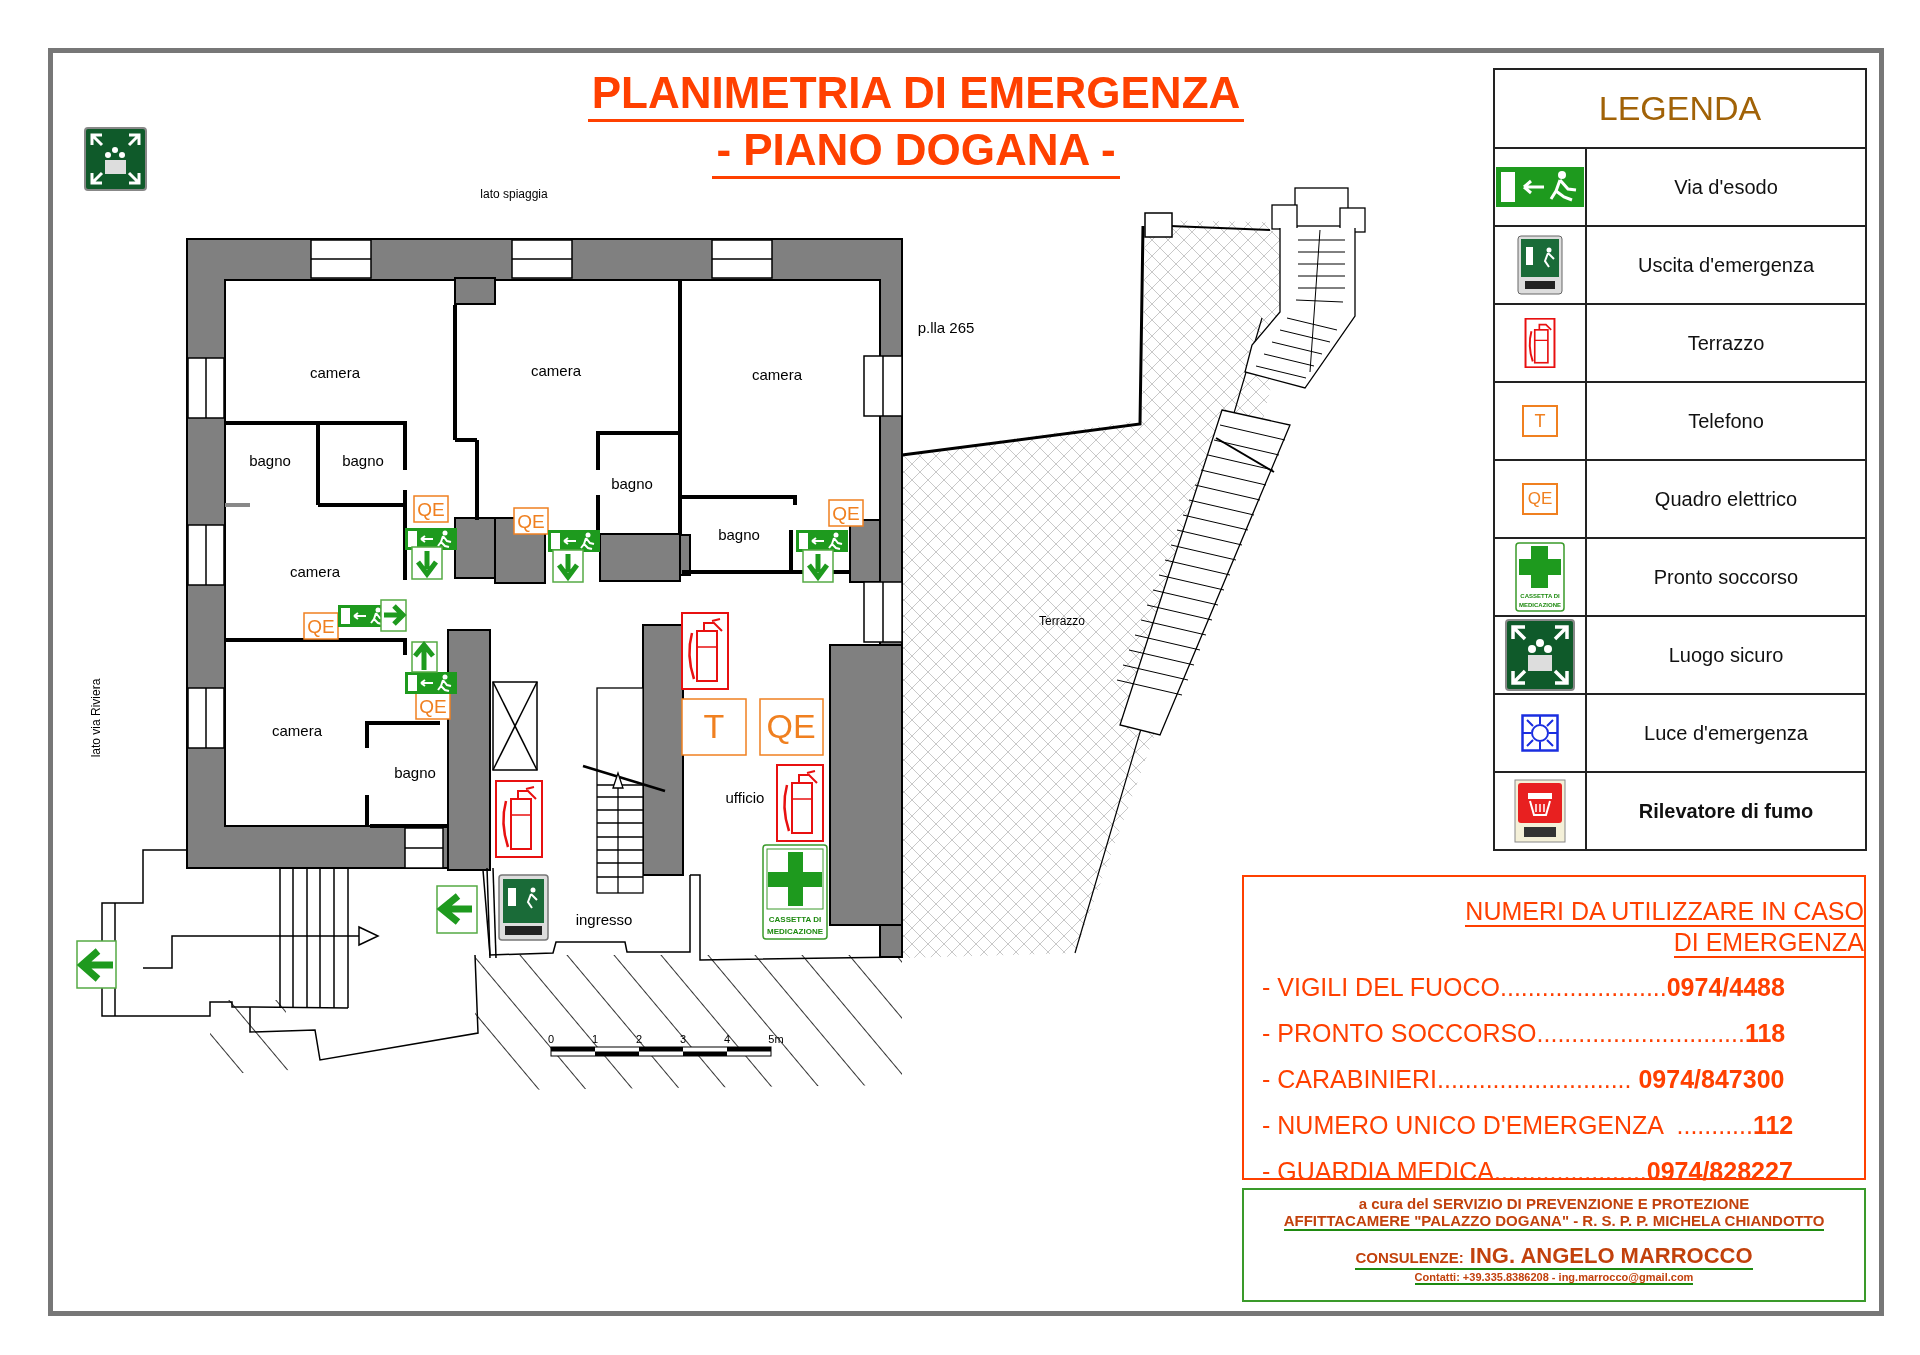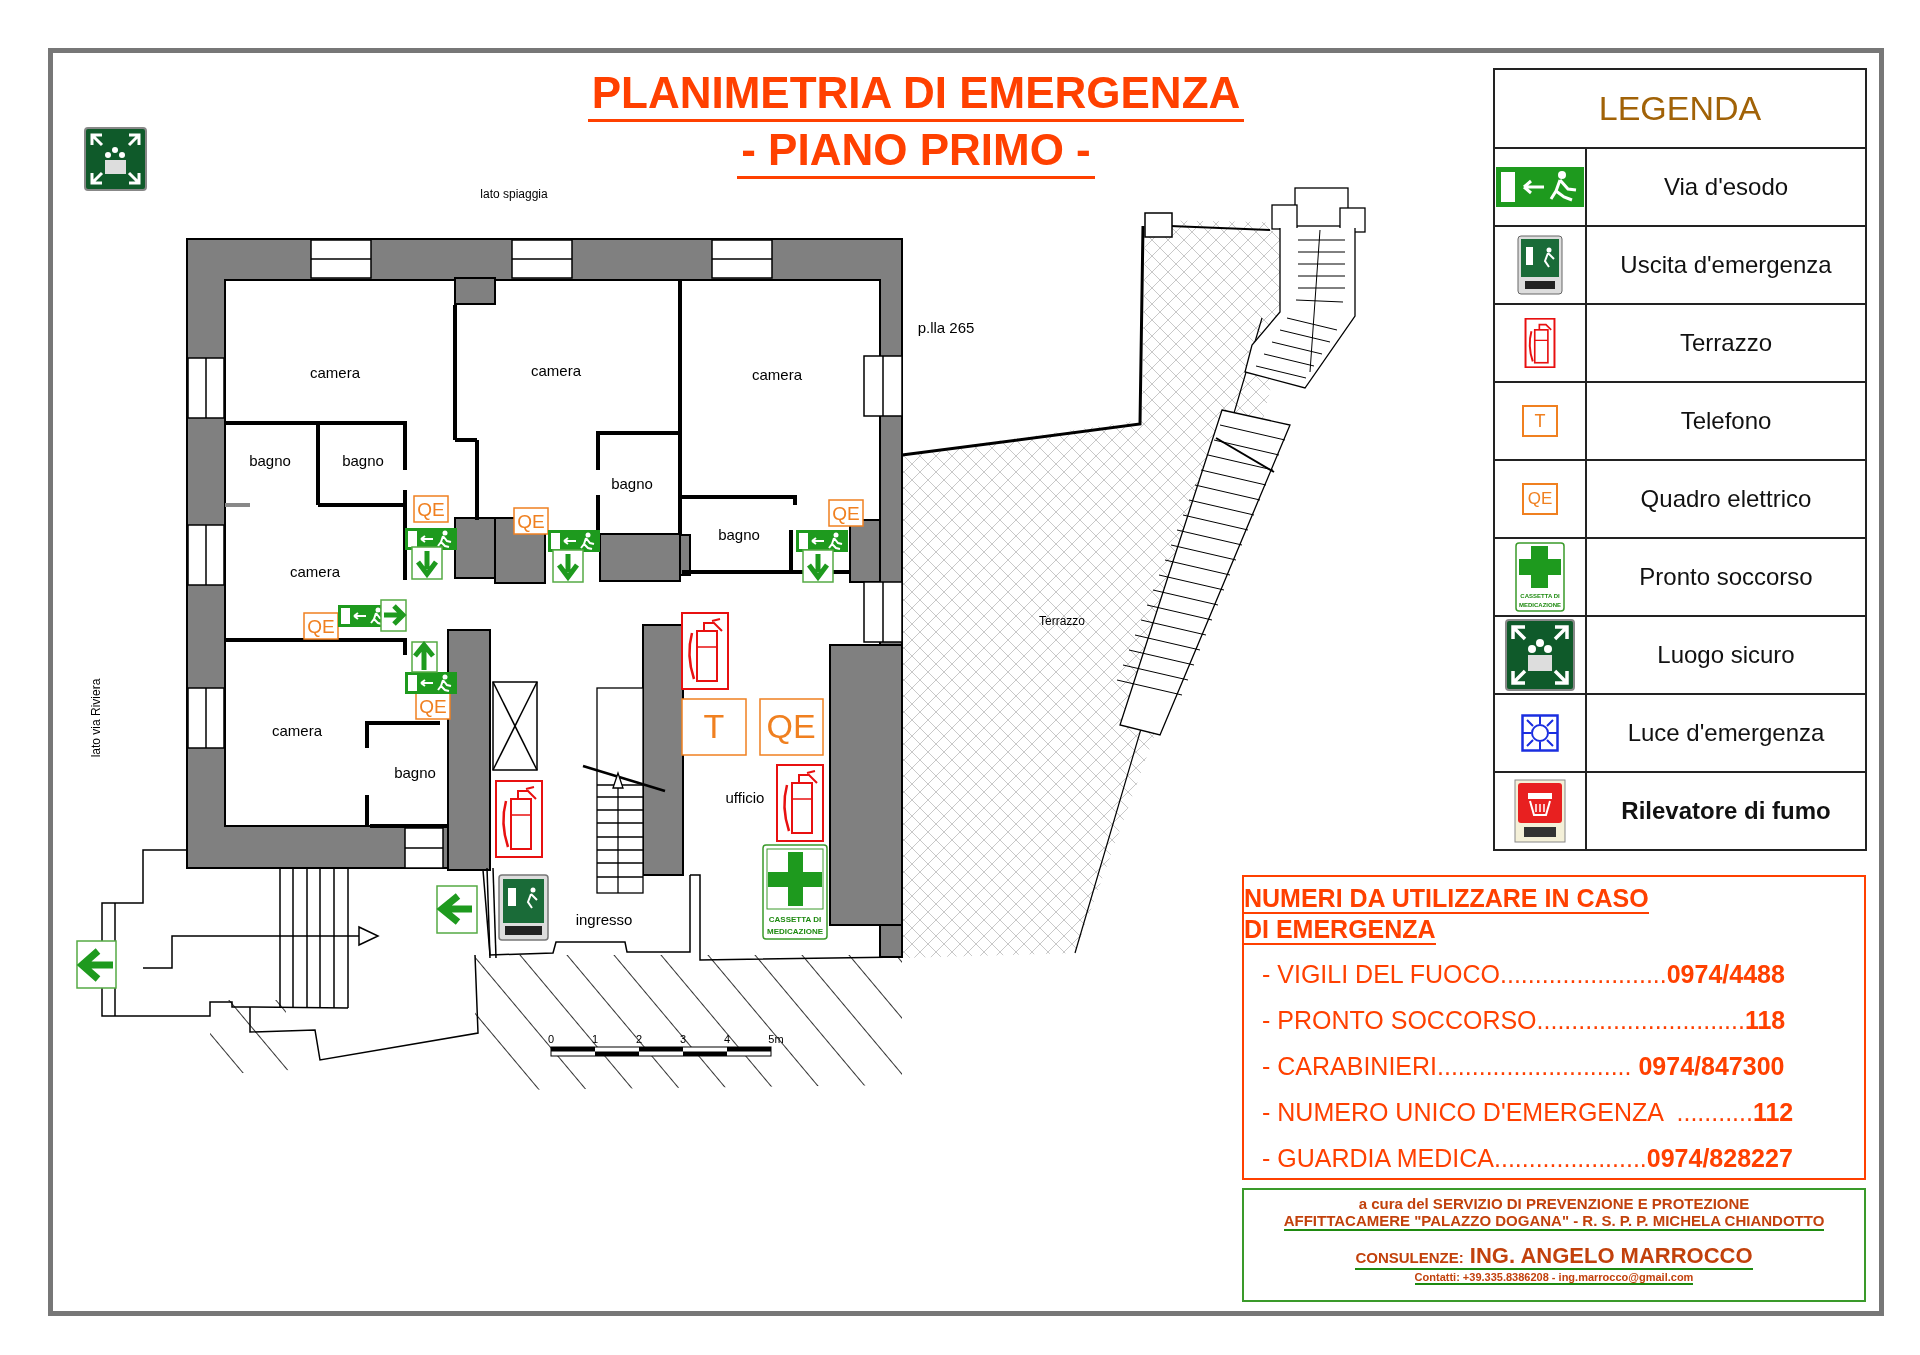--- a/index.html
+++ b/index.html
@@ -9,42 +9,42 @@
   .title span{border-bottom:3px solid #ff4000;padding:0 4px 2px;margin-left:12px;}
   .t1{top:68px;font-size:44px;}
   .t2{top:125px;font-size:44px;}
   svg.plan{position:absolute;left:0;top:0;}
   .lbl{font-family:"Liberation Sans",sans-serif;fill:#000;}
   .legend{position:absolute;left:1493px;top:68px;width:370px;border:2px solid #222;border-collapse:collapse;}
   .legend .hdr{height:77px;border-bottom:2px solid #222;display:flex;align-items:center;justify-content:center;font-size:34px;color:#a16207;}
   .legend .row{height:76px;display:flex;border-bottom:2px solid #222;}
   .legend .row:last-child{border-bottom:none;font-weight:bold;}
   .legend .ic{width:90px;border-right:2px solid #222;display:flex;align-items:center;justify-content:center;}
-  .legend .tx{flex:1;display:flex;align-items:center;justify-content:center;font-size:24px;color:#111;}
+  .legend .tx{flex:1;display:flex;align-items:center;justify-content:center;font-size:20px;color:#111;}
   .emerg{position:absolute;left:1242px;top:875px;width:624px;height:305px;border:2px solid #ff4000;box-sizing:border-box;color:#ff4000;}
-  .emerg .h{text-align:left;font-weight:bold;font-size:25px;line-height:31px;margin-top:6px;}
+  .emerg .h{text-align:right;font-weight:normal;font-size:25px;line-height:31px;margin-top:19px;}
   .emerg .h span{border-bottom:2px solid #ff4000;}
   .emerg .items{margin-top:6px;}
   .emerg .it{font-size:25px;height:46px;line-height:46px;padding-left:18px;white-space:nowrap;}
   .emerg .it b{font-weight:bold;}
   .credits{position:absolute;left:1242px;top:1188px;width:624px;height:114px;border:2px solid #3a9a2a;box-sizing:border-box;color:#c2410c;text-align:center;font-weight:bold;}
   .credits .c1{font-size:15px;margin-top:5px;}
   .credits .c2{font-size:15px;}
   .credits .c2 span,.credits .c3 span,.credits .c4 span{border-bottom:2px solid #1e8a10;}
   .credits .c3{margin-top:14px;font-size:22px;}
   .credits .c3 small{font-size:15px;}
   .credits .c4{font-size:11px;margin-top:2px;}
 </style>
 </head>
 <body>
 
 <div class="frame"></div>
 
 <div class="title t1"><span>PLANIMETRIA DI EMERGENZA</span></div>
-<div class="title t2"><span>- PIANO PRIMO -</span></div>
+<div class="title t2"><span>- PIANO DOGANA -</span></div>
 
 <svg class="plan" width="1920" height="1355" viewBox="0 0 1920 1355">
   <defs>
     <pattern id="xhatch" width="16" height="16" patternUnits="userSpaceOnUse">
       <path d="M0,0 L16,16 M16,0 L0,16" stroke="#c8c8c8" stroke-width="1" fill="none"></path>
     </pattern>
     <pattern id="dhatch" width="36" height="36" patternUnits="userSpaceOnUse" patternTransform="rotate(-40)">
       <line x1="0" y1="0" x2="0" y2="36" stroke="#000" stroke-width="1.6"></line>
     </pattern>
     <g id="runner">

